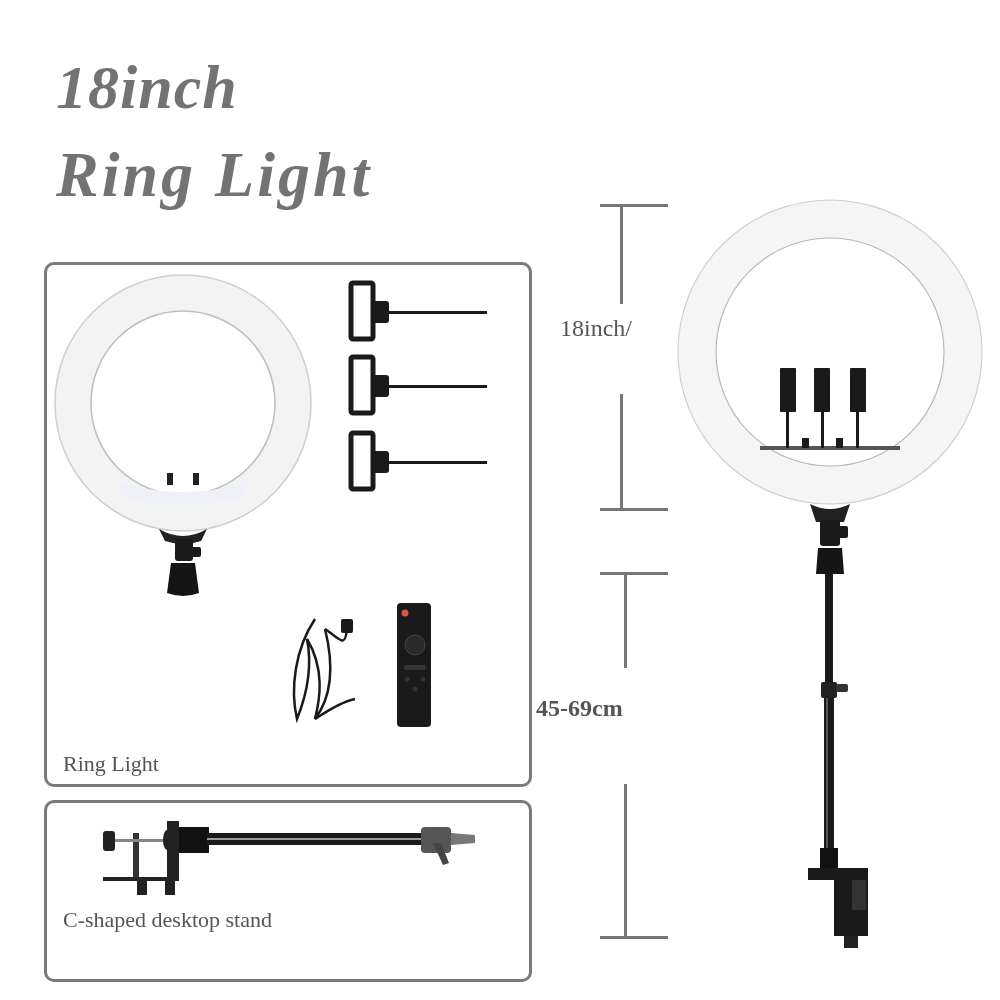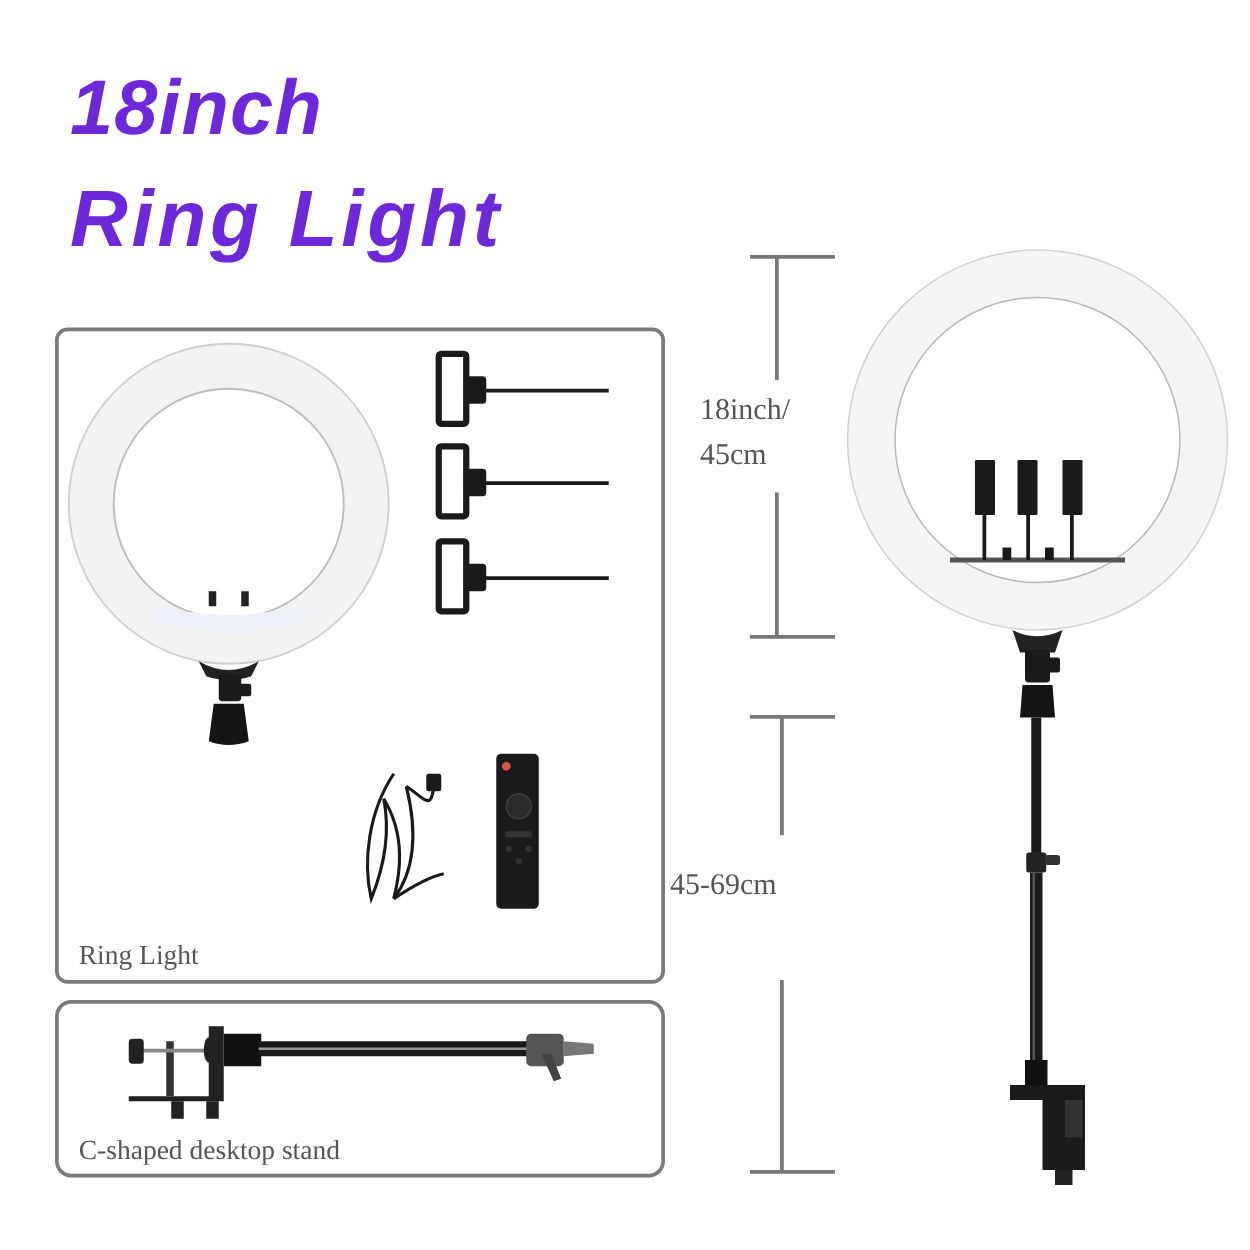--- a/index.html
+++ b/index.html
@@ -1,22 +1,22 @@
 <!DOCTYPE html>
 <html><head>
 <meta charset="utf-8">
 <style>
   html,body{margin:0;padding:0;background:#fff;}
   body{width:1000px;height:1000px;position:relative;overflow:hidden;font-family:"DejaVu Serif",serif;}
-  .title{position:absolute;left:56px;color:#6d28d9;font-family:Liberation Sans, sans-serif;font-weight:bold;font-style:italic;letter-spacing:1px;}
+  .title{position:absolute;left:56px;color:#737373;font-family:Liberation Serif, serif;font-weight:bold;font-style:italic;letter-spacing:1px;}
   .t1{top:52px;font-size:62px;line-height:70px;}
   .t2{top:138px;font-size:64px;line-height:74px;letter-spacing:3px;}
   .panel{position:absolute;border:3px solid #7a7a7a;border-radius:10px;box-sizing:border-box;background:#fff;}
   .p1{left:44px;top:262px;width:488px;height:525px;}
-  .p2{left:44px;top:800px;width:488px;height:142px;border-radius:13px;}
+  .p2{left:44px;top:800px;width:488px;height:182px;}
   .plabel{position:absolute;font-size:22px;color:#555;font-family:"Liberation Serif",serif;}
   .dim{position:absolute;color:#555;font-family:"Liberation Serif",serif;font-size:24px;text-align:left;line-height:36px;}
   .vline{position:absolute;background:#777;width:3px;}
   .hline{position:absolute;background:#777;height:3px;}
   svg{position:absolute;overflow:visible;}
 </style>
 </head>
 <body>
 
 <div class="title t1">18inch</div>
@@ -89,28 +89,27 @@
     <path d="M330 30 L340 52 L346 50 L338 30Z" fill="#444"></path>
     <path d="M348 20 L372 22 L372 30 L348 32Z" fill="#777"></path>
   </svg>
   <div class="plabel" style="left:16px;top:104px;">C-shaped desktop stand</div>
 </div>
 
 <div class="hline" style="left:600px;top:204px;width:68px;"></div>
 <div class="vline" style="left:620px;top:204px;height:100px;"></div>
 <div class="dim" style="left:560px;top:310px;width:120px;">
   <div>18inch/</div>
-  <div>45cm</div>
 </div>
 <div class="vline" style="left:620px;top:394px;height:116px;"></div>
 <div class="hline" style="left:600px;top:508px;width:68px;"></div>
 
 <div class="hline" style="left:600px;top:572px;width:68px;"></div>
 <div class="vline" style="left:624px;top:572px;height:96px;"></div>
-<div class="dim" style="left:536px;top:690px;width:180px;">
+<div class="dim" style="left:536px;top:690px;width:180px;font-weight:bold;">
   <div>45-69cm</div>
 </div>
 <div class="vline" style="left:624px;top:784px;height:154px;"></div>
 <div class="hline" style="left:600px;top:936px;width:68px;"></div>
 
 <svg width="320" height="760" style="left:674px;top:196px;" viewBox="0 0 320 760">
   <circle cx="156" cy="156" r="133" fill="none" stroke="#f5f5f5" stroke-width="38"></circle>
   <circle cx="156" cy="156" r="152" fill="none" stroke="#d0d0d0" stroke-width="1.2"></circle>
   <circle cx="156" cy="156" r="114" fill="none" stroke="#b8b8b8" stroke-width="1.2"></circle>
   <rect x="86" y="250" width="140" height="4" fill="#555"></rect>

